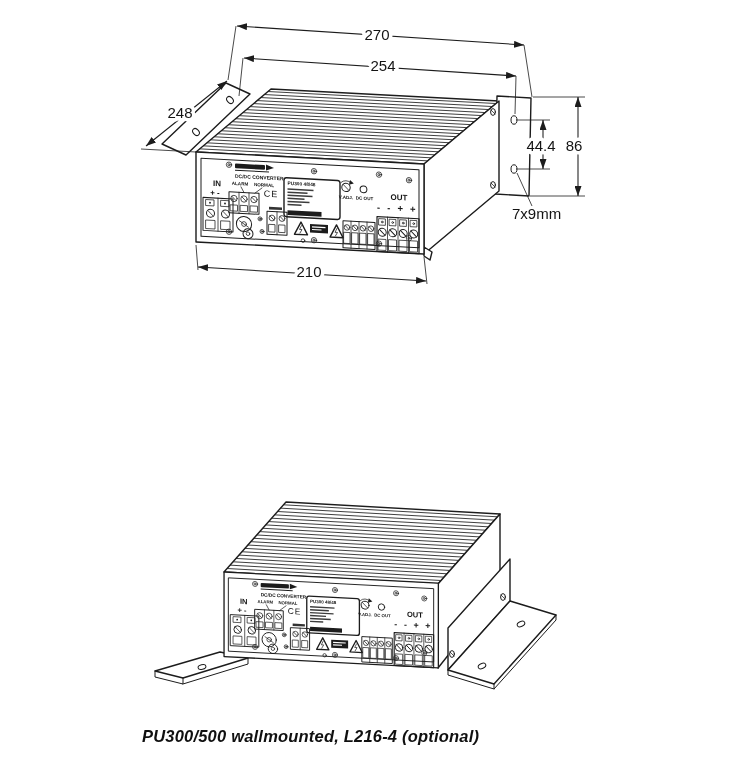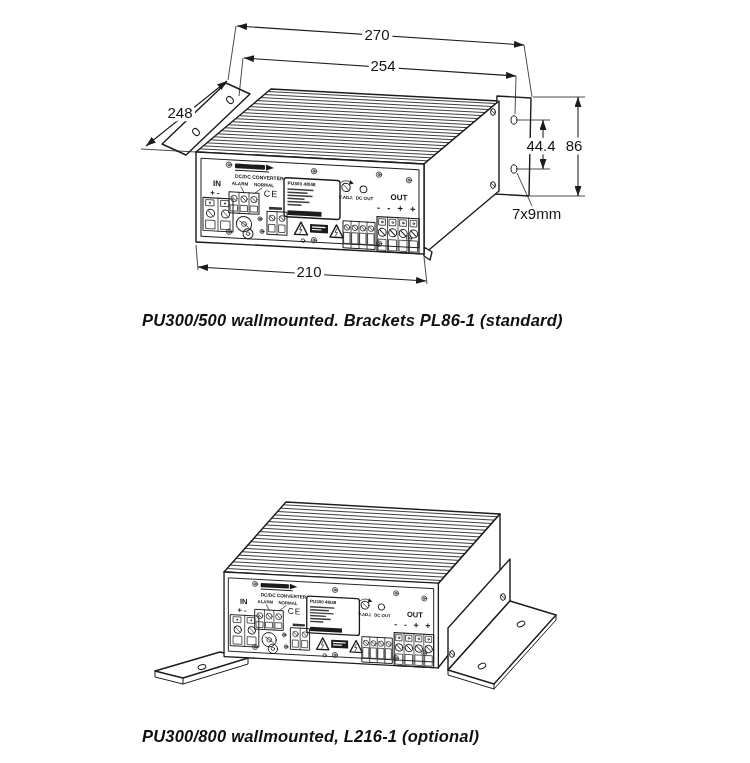--- a/index.html
+++ b/index.html
@@ -530,21 +530,20 @@
       <line x1="517" y1="173" x2="532" y2="206" class="ext"></line>
       <text x="512" y="219" class="dimplain">7x9mm</text>
 
       <line x1="196" y1="245" x2="198" y2="270" class="ext"></line>
       <line x1="424" y1="257" x2="427" y2="284" class="ext"></line>
       <line x1="198" y1="267" x2="426" y2="281" class="dl" marker-start="url(#arr)" marker-end="url(#arr)"></line>
       <text x="309" y="277" class="dim">210</text>
     </g>
   </svg>
 
-  <div class="caption" style="left:142px; top:311px;">PU300/500 wallmounted. Brackets PL86-1 (standard)</div>
 
   <svg id="fig2" width="750" height="260" viewBox="0 460 750 260">
 
     <g>
       <polygon points="224,572 286,502 500,514 438,584" class="fw th"></polygon>
       <g id="fins2" class="fins">
           <line x1="227.1" y1="568.5" x2="441.1" y2="580.5"></line>
           <line x1="230.06947368421052" y1="565.1473684210526" x2="444.06947368421055" y2="577.1473684210526"></line>
           <line x1="233.03894736842105" y1="561.7947368421053" x2="447.0389473684211" y2="573.7947368421053"></line>
           <line x1="236.00842105263158" y1="558.4421052631579" x2="450.0084210526316" y2="570.4421052631579"></line>
@@ -793,14 +792,14 @@
             <rect x="148" y="72.5" width="6" height="11"></rect>
             <rect x="156" y="72.5" width="6" height="11"></rect>
             <rect x="164" y="72.5" width="6" height="11"></rect>
             <rect x="172" y="72.5" width="6" height="11"></rect>
           </g>
         </g>
       </g>
       </g>
   </svg>
 
-  <div class="caption" style="left:142px; top:727px;">PU300/800 wallmounted, L216-1 (optional)</div>
+  <div class="caption" style="left:142px; top:727px;">PU300/500 wallmounted, L216-4 (optional)</div>
 </div>
 
 </body></html>

